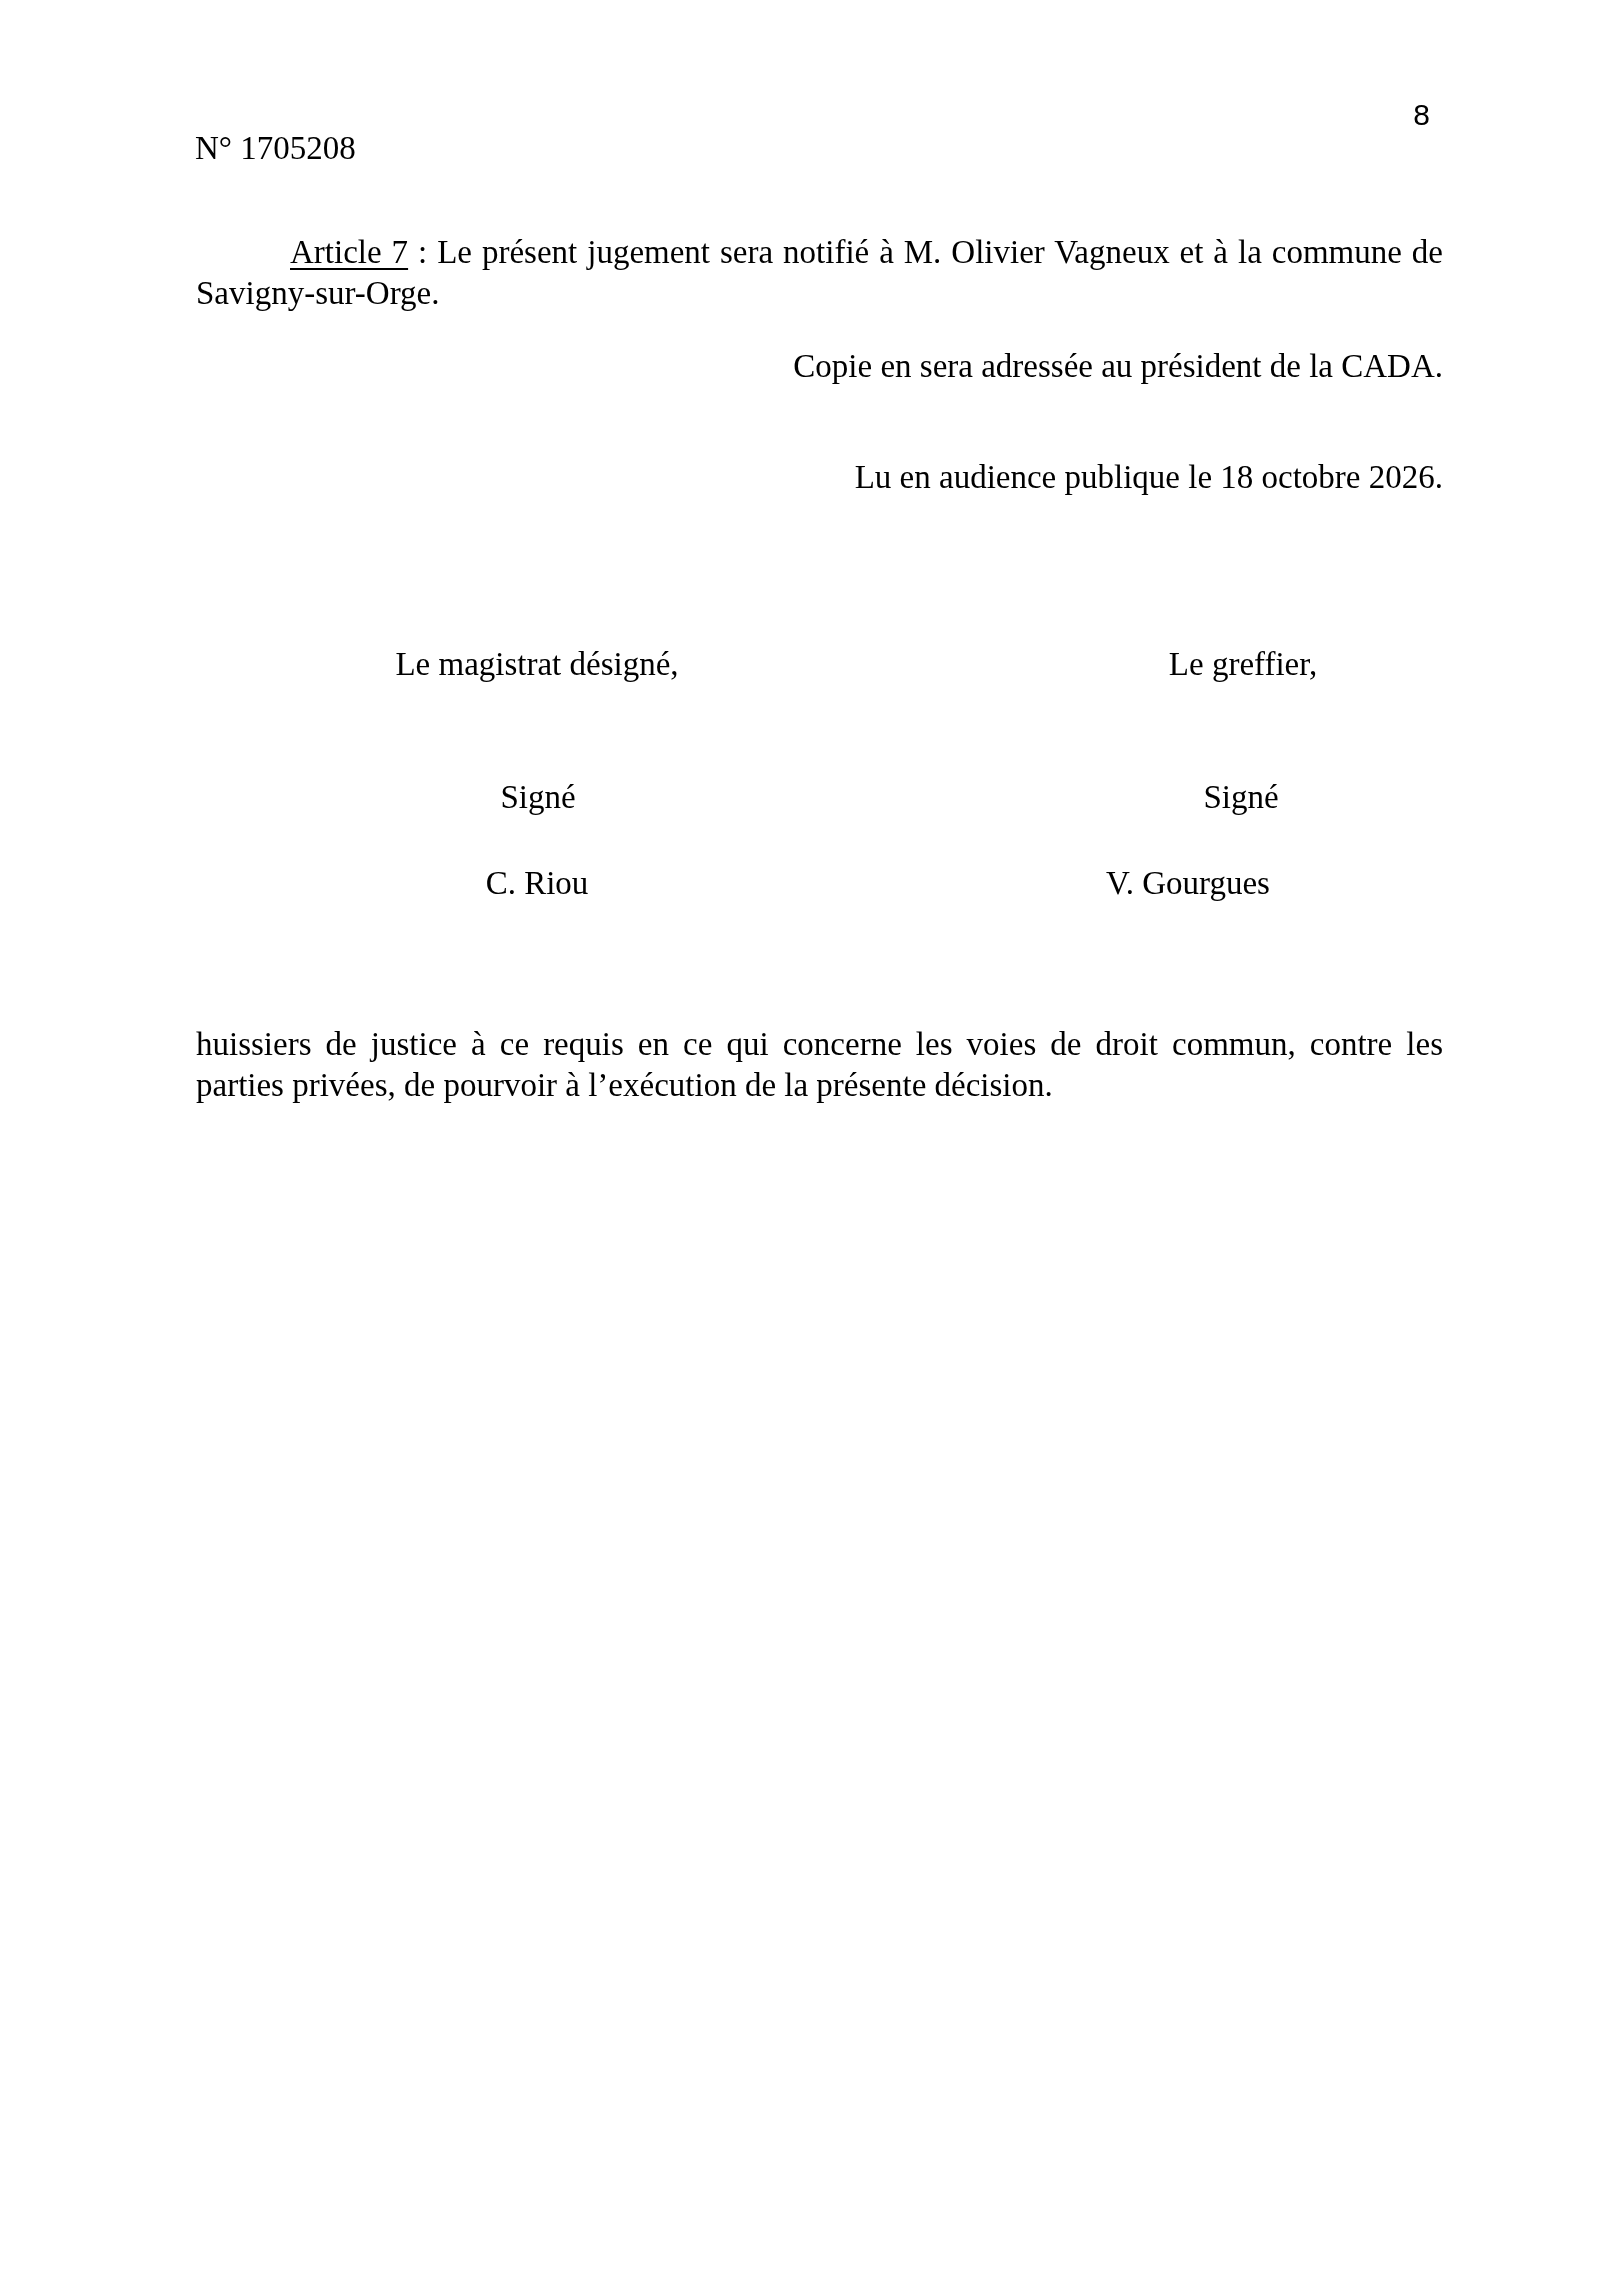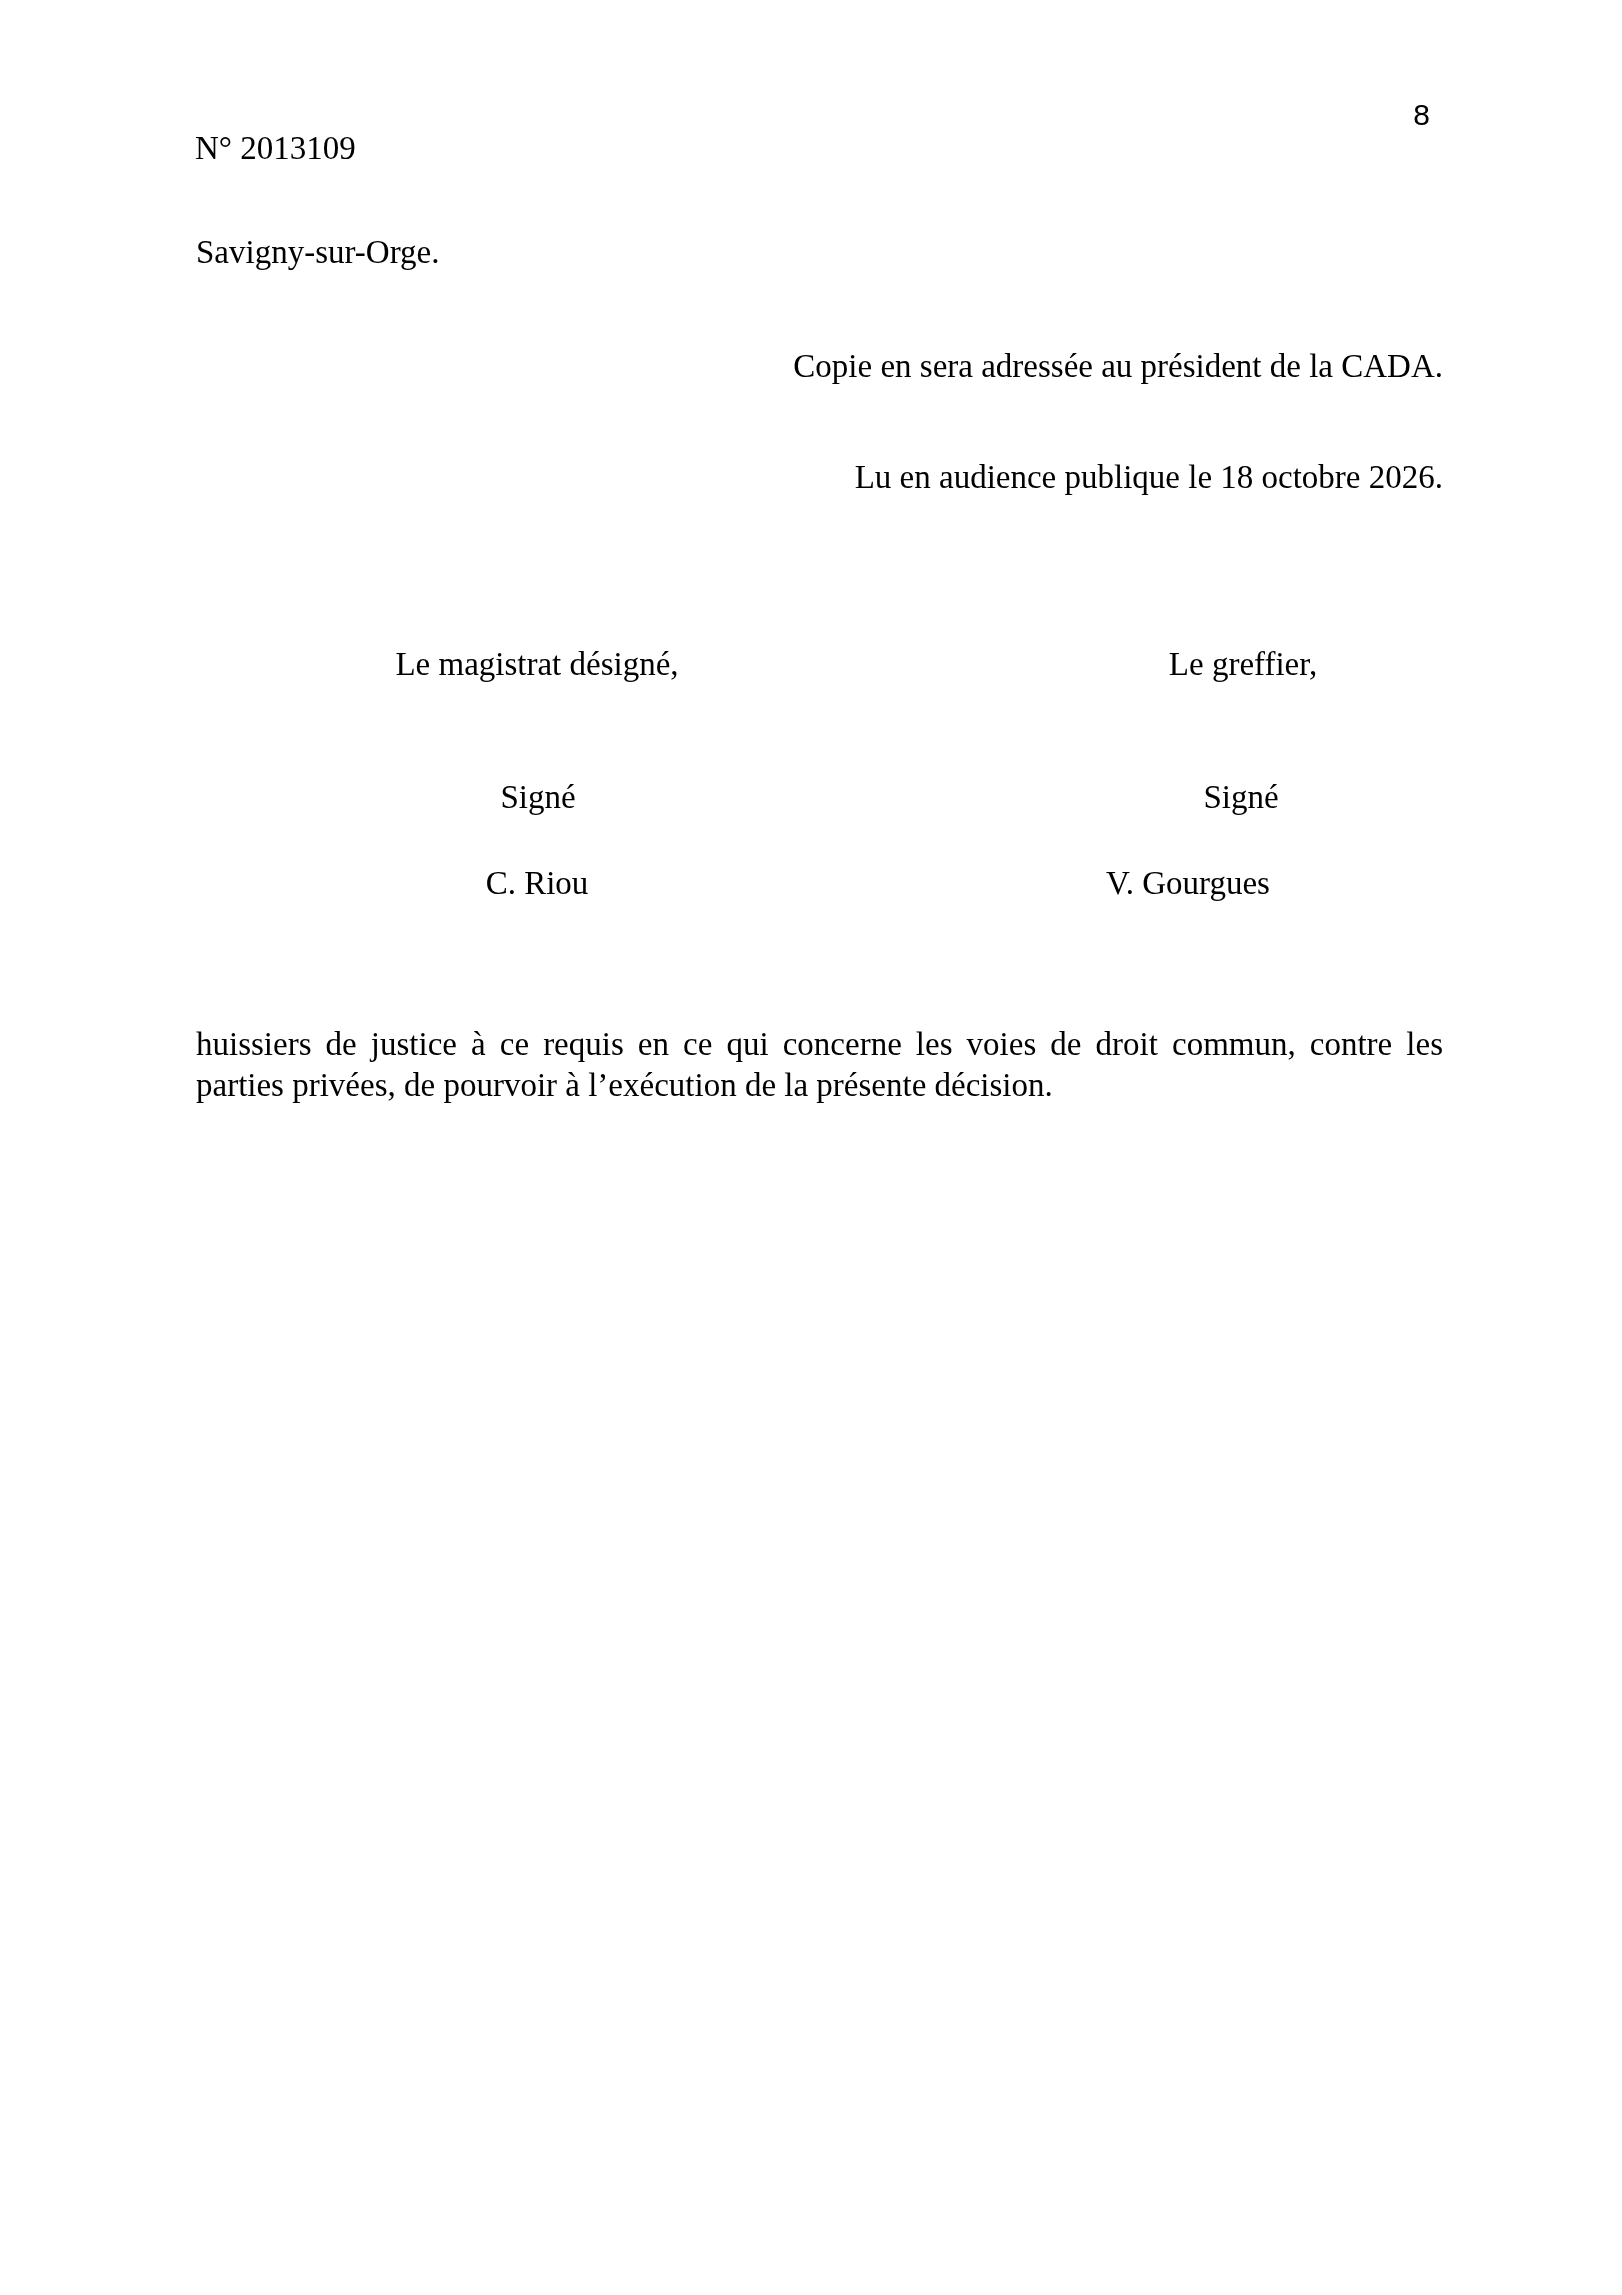--- a/index.html
+++ b/index.html
@@ -55,23 +55,24 @@
   }
   .sig.italic { }
 </style>
 </head>
 <body>
 
 <div class="page">
 
   <div class="page-number">8</div>
 
-  <div class="case-number">N° 2013109</div>
+  <div class="case-number">N° 1705208</div>
 
   <div class="para" style="top: 232px;">
+    <div class="line justify indent"><span class="u">Article 7</span><span> : Le présent jugement sera notifié à M. Olivier Vagneux et à la commune de</span></div>
     <div class="line">Savigny-sur-Orge.</div>
   </div>
 
   <div class="para indent" style="top: 346px;">Copie en sera adressée au président de la CADA.</div>
 
   <div class="para indent" style="top: 457px;">Lu en audience publique le 18 octobre 2026.</div>
 
   <div class="sig" style="left: 537px; top: 644px;">Le magistrat désigné,</div>
 
   <div class="sig" style="left: 1243px; top: 644px;">Le greffier,</div>

